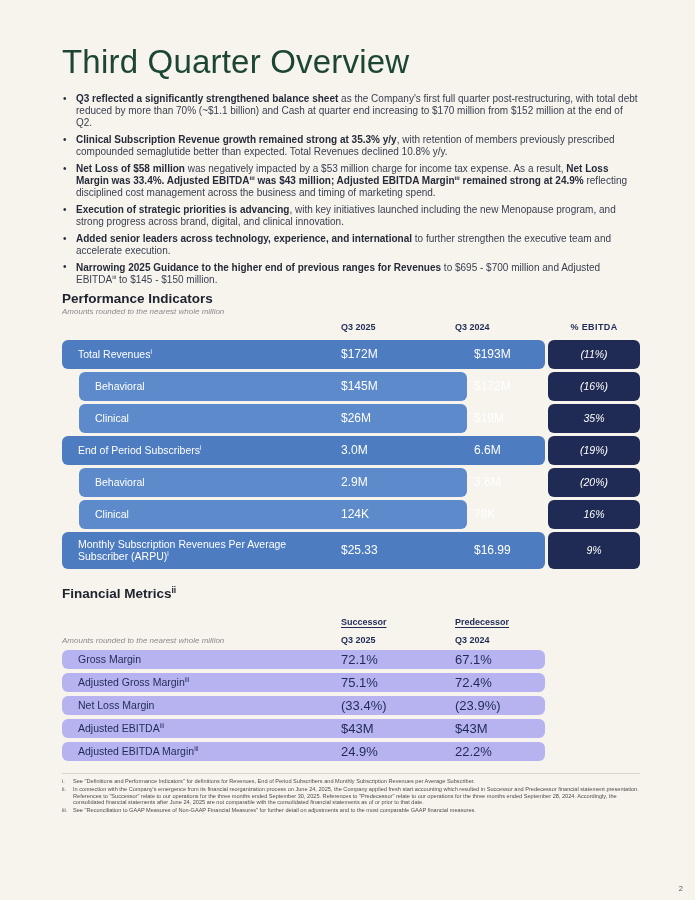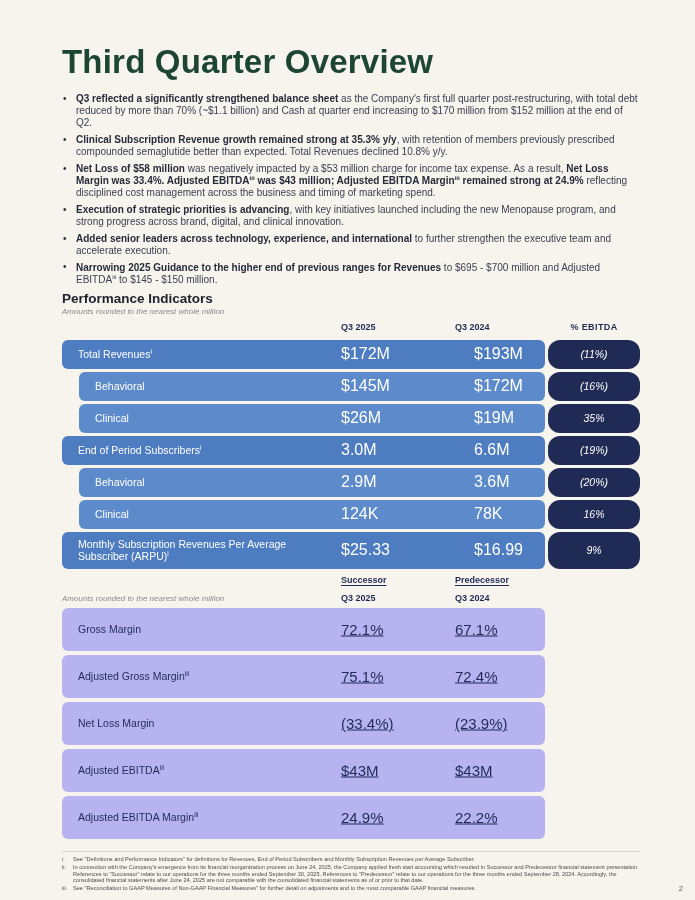--- a/index.html
+++ b/index.html
@@ -14,21 +14,21 @@
   *{box-sizing:border-box;}
   html,body{margin:0;padding:0;}
   body{
     width:695px;height:900px;position:relative;overflow:hidden;
     background:var(--bg);
     font-family:"Liberation Sans","DejaVu Sans",sans-serif;
     -webkit-font-smoothing:antialiased;
   }
   .content{position:absolute;left:62px;top:0;width:578px;}
   .title{
-    margin:44px 0 0;font-size:33px;line-height:36px;font-weight:700;
+    margin:44px 0 0;font-size:33px;line-height:36px;font-weight:400;
     color:var(--green);letter-spacing:.2px;
   }
   .bullets{margin-top:13px;}
   .bullet{position:relative;padding-left:14px;margin-bottom:4.5px;
     font-size:10px;line-height:12.2px;color:var(--ink);}
   .bullet-marker{position:absolute;left:1px;top:-0.5px;color:#262b3a;font-size:10px;}
   .bullet .b{font-weight:bold;color:#262b3a;}
   sup{font-size:0.62em;line-height:0;vertical-align:super;}
 
   .section-head{font-size:13.5px;font-weight:bold;color:#20242f;}
@@ -36,44 +36,44 @@
 
   .perf-header{position:relative;height:13px;margin-top:6px;margin-bottom:5px;
     font-size:9px;font-weight:bold;color:var(--navy);}
   .perf-header .col1{position:absolute;left:279px;}
   .perf-header .col2{position:absolute;left:393px;}
   .perf-header .col3{position:absolute;left:486px;width:92px;text-align:center;letter-spacing:.4px;}
 
   .perf-row{position:relative;height:29px;margin-bottom:3px;}
   .perf-row.tall{height:37px;}
   .perf-bar{position:absolute;left:0;top:0;bottom:0;width:483px;background:var(--row-blue);border-radius:6px;}
-  .perf-row.indent .perf-bar{left:17px;width:466px;background:var(--row-blue-light);}
+  .perf-row.indent .perf-bar{left:17px;width:388px;background:var(--row-blue-light);}
   .perf-label{position:absolute;left:16px;top:50%;transform:translateY(-50%);
     color:#fff;font-size:10.5px;line-height:12px;max-width:215px;}
-  .perf-val{position:absolute;top:50%;transform:translateY(-50%);color:#fff;font-size:16px;}
+  .perf-val{position:absolute;top:50%;transform:translateY(-50%);color:#fff;font-size:12px;}
   .perf-val.v1{left:279px;}
   .perf-val.v2{left:412px;}
   .perf-change{position:absolute;left:486px;top:0;bottom:0;width:92px;
-    background:var(--navy);border-radius:12px;color:#fff;font-size:10.5px;font-style:italic;
+    background:var(--navy);border-radius:6px;color:#fff;font-size:10.5px;font-style:italic;
     display:flex;align-items:center;justify-content:center;}
 
   .fin-heading{margin-top:17px;}
-  .fin-head{position:relative;height:28px;margin-top:6px;}
+  .fin-head{position:relative;height:28px;margin-top:16px;}
   .fin-era{position:absolute;top:0;font-size:9px;font-weight:bold;color:var(--navy);
     text-decoration:underline;text-underline-offset:2px;}
   .fin-period{position:absolute;bottom:0;font-size:9px;font-weight:bold;color:var(--navy);}
   .fin-note{position:absolute;left:0;bottom:0;font-size:8px;font-style:italic;color:#8b8b8b;}
   .p1{left:279px;} .p2{left:393px;}
 
   .fin-rows{margin-top:5px;}
-  .fin-row{position:relative;height:43px;margin-bottom:4px;}
+  .fin-row{position:relative;height:19px;margin-bottom:4px;}
   .fin-bar{position:absolute;left:0;top:0;bottom:0;width:483px;background:var(--purple);border-radius:6px;}
   .fin-label{position:absolute;left:16px;top:50%;transform:translateY(-50%);
     font-size:10.5px;color:var(--navy);}
-  .fin-val{position:absolute;top:50%;transform:translateY(-50%);font-size:15px;color:var(--navy);text-decoration:underline;}
+  .fin-val{position:absolute;top:50%;transform:translateY(-50%);font-size:13px;color:var(--navy);}
   .fin-val.v1{left:279px;}
   .fin-val.v2{left:393px;}
 
   .footnotes{margin-top:12px;border-top:1px solid #d8d5cd;padding-top:4px;}
   .footnote{font-size:5.6px;line-height:6.6px;color:#4c4c4c;padding-left:11px;margin-bottom:1.5px;}
   .fn-marker{display:inline-block;width:11px;margin-left:-11px;}
 
   .page-num{position:absolute;right:12px;bottom:7px;font-size:7.5px;color:#555;}
 </style>
 </head>
@@ -153,20 +153,21 @@
       <div class="perf-row tall">
         <div class="perf-bar">
           <div class="perf-label">Monthly Subscription Revenues Per Average Subscriber (ARPU)<sup>i</sup></div>
         </div>
         <div class="perf-val v1">$25.33</div>
         <div class="perf-val v2">$16.99</div>
         <div class="perf-change">9%</div>
       </div>
     </div>
 
+  <div class="section-head fin-heading"><span>Financial Metrics</span><sup>ii</sup></div>
 
   <div class="fin-head">
     <span class="fin-era p1">Successor</span>
     <span class="fin-era p2">Predecessor</span>
     <span class="fin-note">Amounts rounded to the nearest whole million</span>
     <span class="fin-period p1">Q3 2025</span>
     <span class="fin-period p2">Q3 2024</span>
   </div>
 
   <div class="fin-rows">

